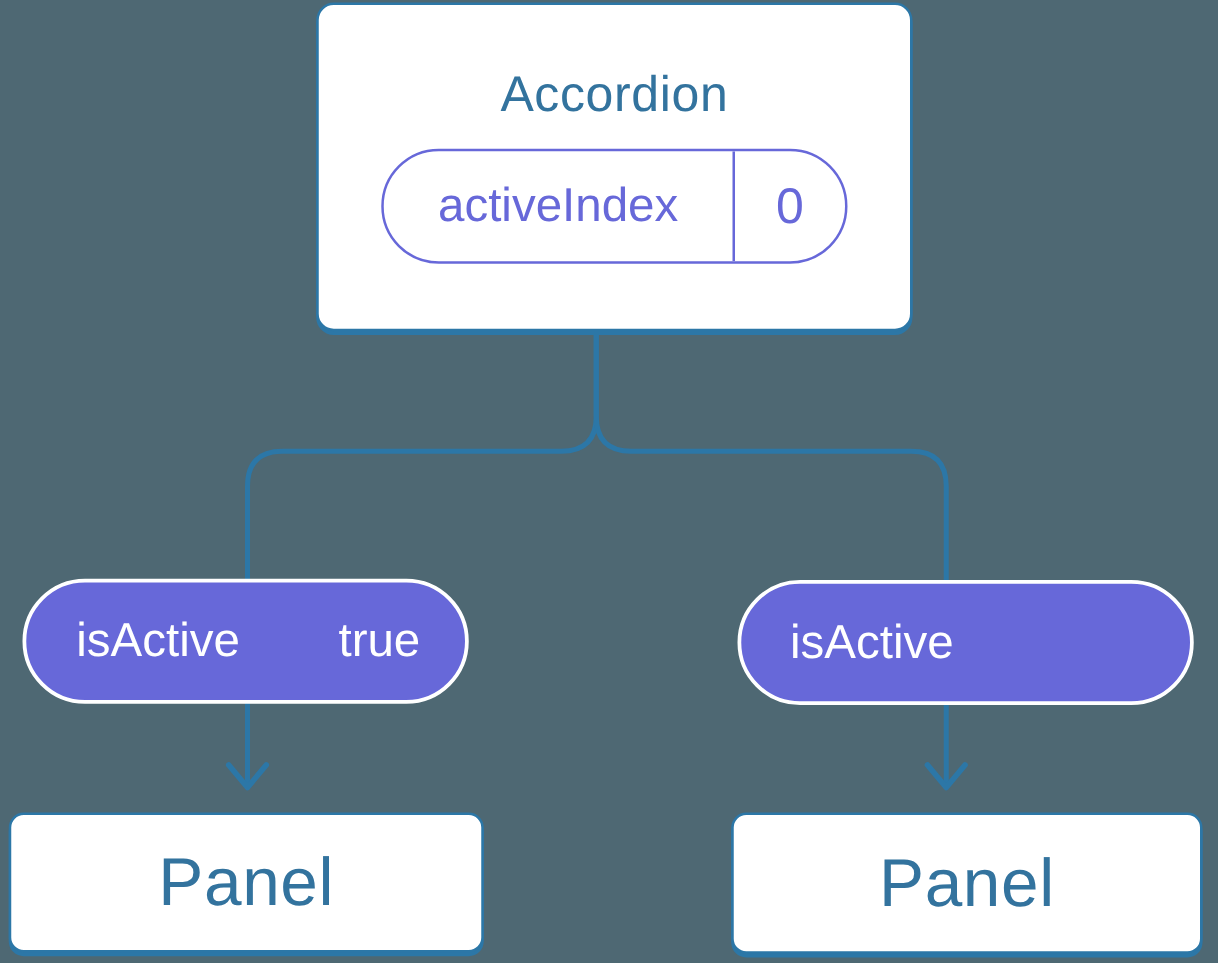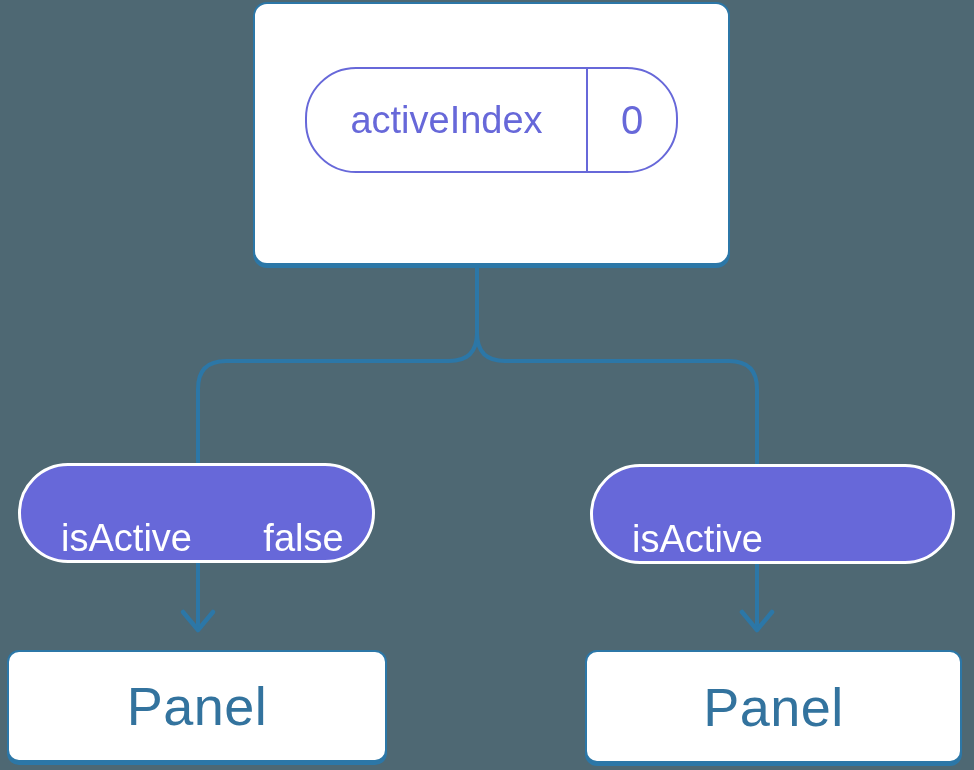--- a/index.html
+++ b/index.html
@@ -63,21 +63,21 @@
   }
   .root-title {
     font-size: 40px;
     font-weight: 500;
     color: var(--title-text);
     line-height: 52px;
     letter-spacing: 0.5px;
   }
   .state-pill {
     margin-top: 17px;
-    width: 373px; height: 106px;
+    width: 373px; height: 92px;
     border: 2px solid var(--purple);
     border-radius: 51px;
     background: var(--card-bg);
     display: flex;
     align-items: stretch;
     overflow: hidden;
   }
   .state-pill .pill-name {
     flex: 0 0 279px;
     display: flex; align-items: center; justify-content: center;
@@ -95,21 +95,21 @@
     color: var(--purple);
   }
   .prop-pill {
     position: absolute;
     z-index: 2;
     height: 100px;
     background: var(--purple);
     border: 3px solid var(--pill-text-light);
     border-radius: 50px;
     display: flex;
-    align-items: flex-end;
+    align-items: center;
     overflow: hidden;
   }
   .prop-pill .pill-name {
     display: flex; align-items: center; justify-content: center;
     font-size: 38px;
     color: var(--pill-text-light);
   }
   .prop-pill .pill-divider {
     flex: 0 0 3px;
     background: var(--pill-text-light);
@@ -143,31 +143,32 @@
 <div class="canvas">
 
   <svg class="connectors" viewBox="0 0 974 770" xmlns="http://www.w3.org/2000/svg">
     <path class="connector-path" d="M 477 265 V 333 Q 477 361 449 361 H 226 Q 198 361 198 389 V 626"></path>
     <path class="connector-path" d="M 477 265 V 333 Q 477 361 505 361 H 729 Q 757 361 757 389 V 626"></path>
     <path class="arrowhead-path" d="M 183 612 L 198 630 L 213 612"></path>
     <path class="arrowhead-path" d="M 742 612 L 757 630 L 772 612"></path>
   </svg>
 
   <div class="card root-card">
+    <div class="root-title">Accordion</div>
     <div class="state-pill">
       <div class="pill-name">activeIndex</div>
       <div class="pill-divider"></div>
       <div class="pill-value">0</div>
     </div>
   </div>
 
   <div class="prop-pill prop-pill-left">
     <div class="pill-name">isActive</div>
     <div class="pill-divider"></div>
-    <div class="pill-value">false</div>
+    <div class="pill-value">true</div>
   </div>
 
   <div class="prop-pill prop-pill-right">
     <div class="pill-name">isActive</div>
     <div class="pill-divider"></div>
   </div>
 
   <div class="card panel-card panel-card-left">
     <div class="panel-title">Panel</div>
   </div>

